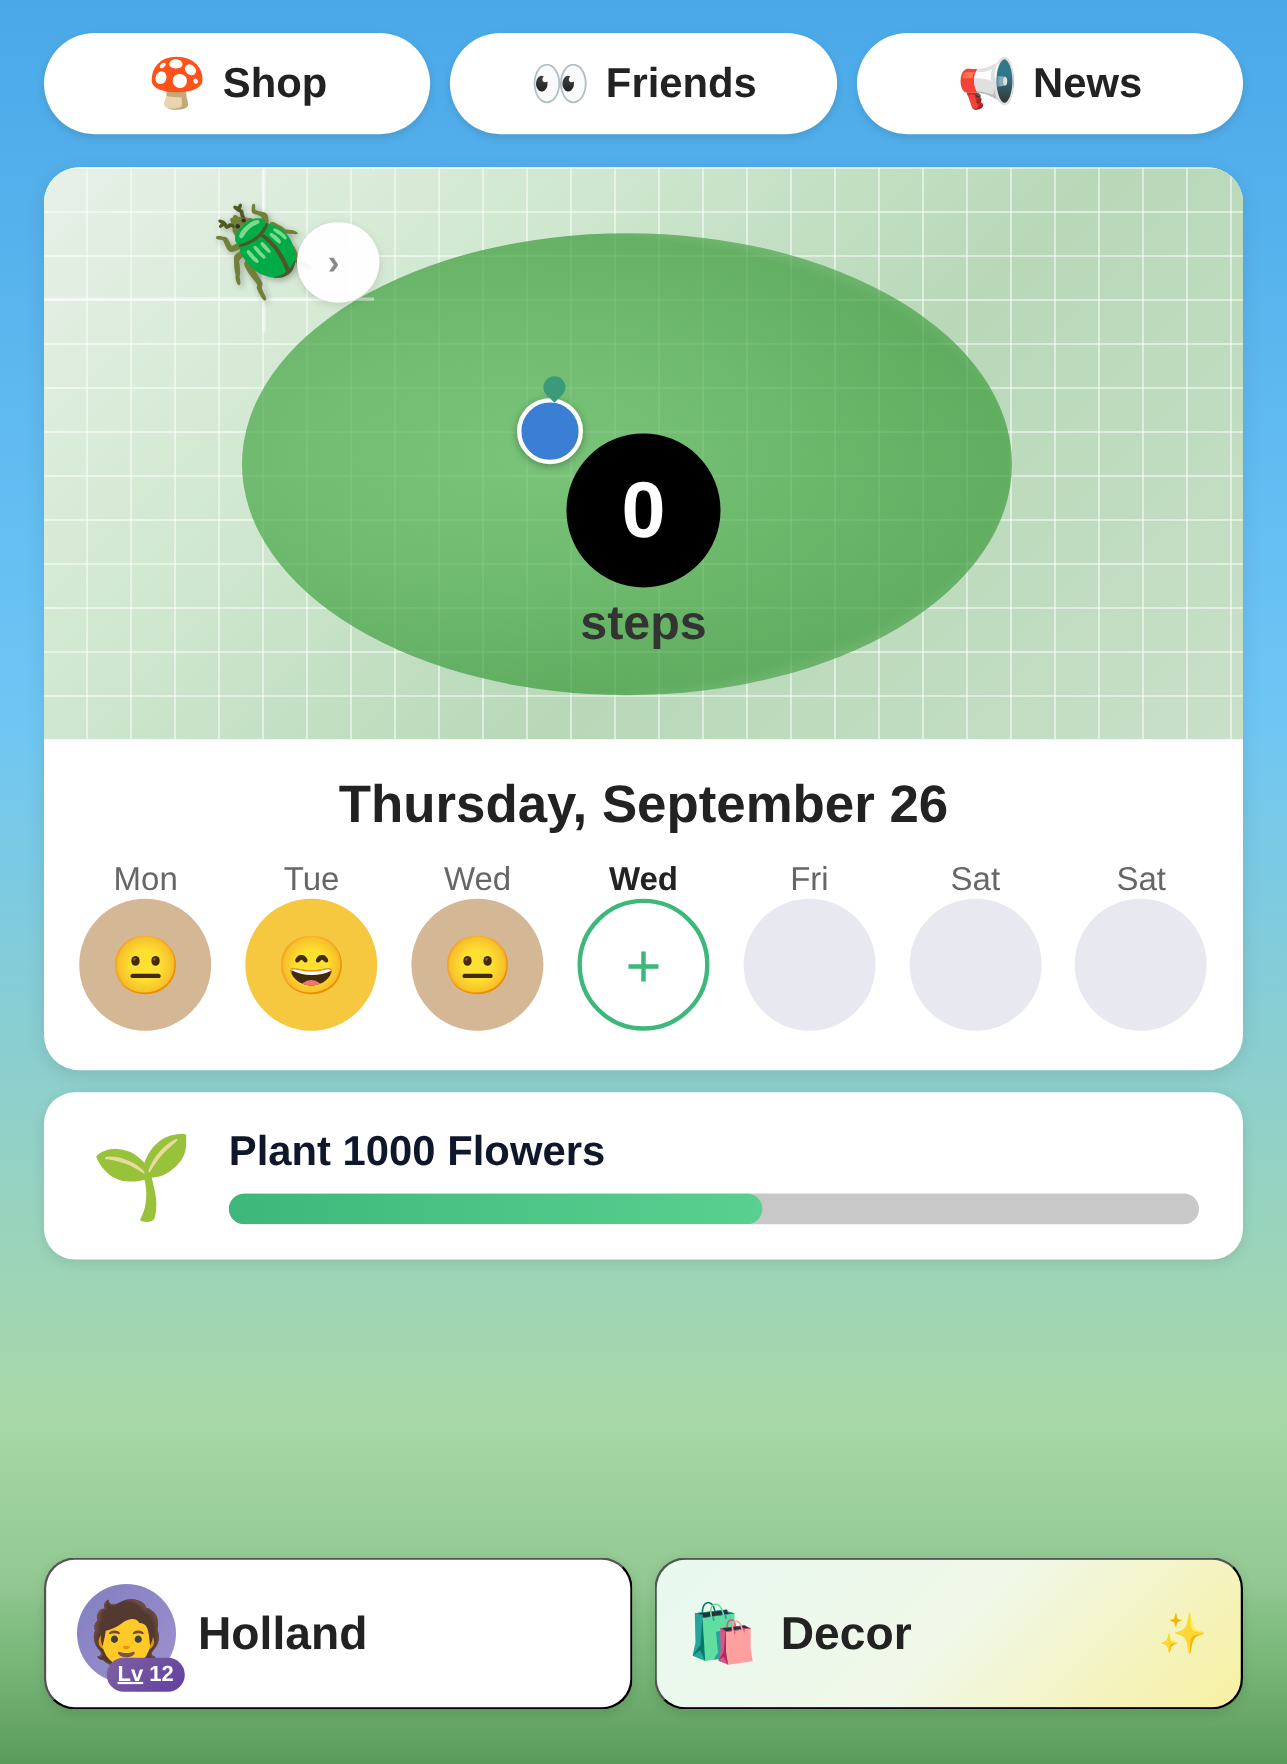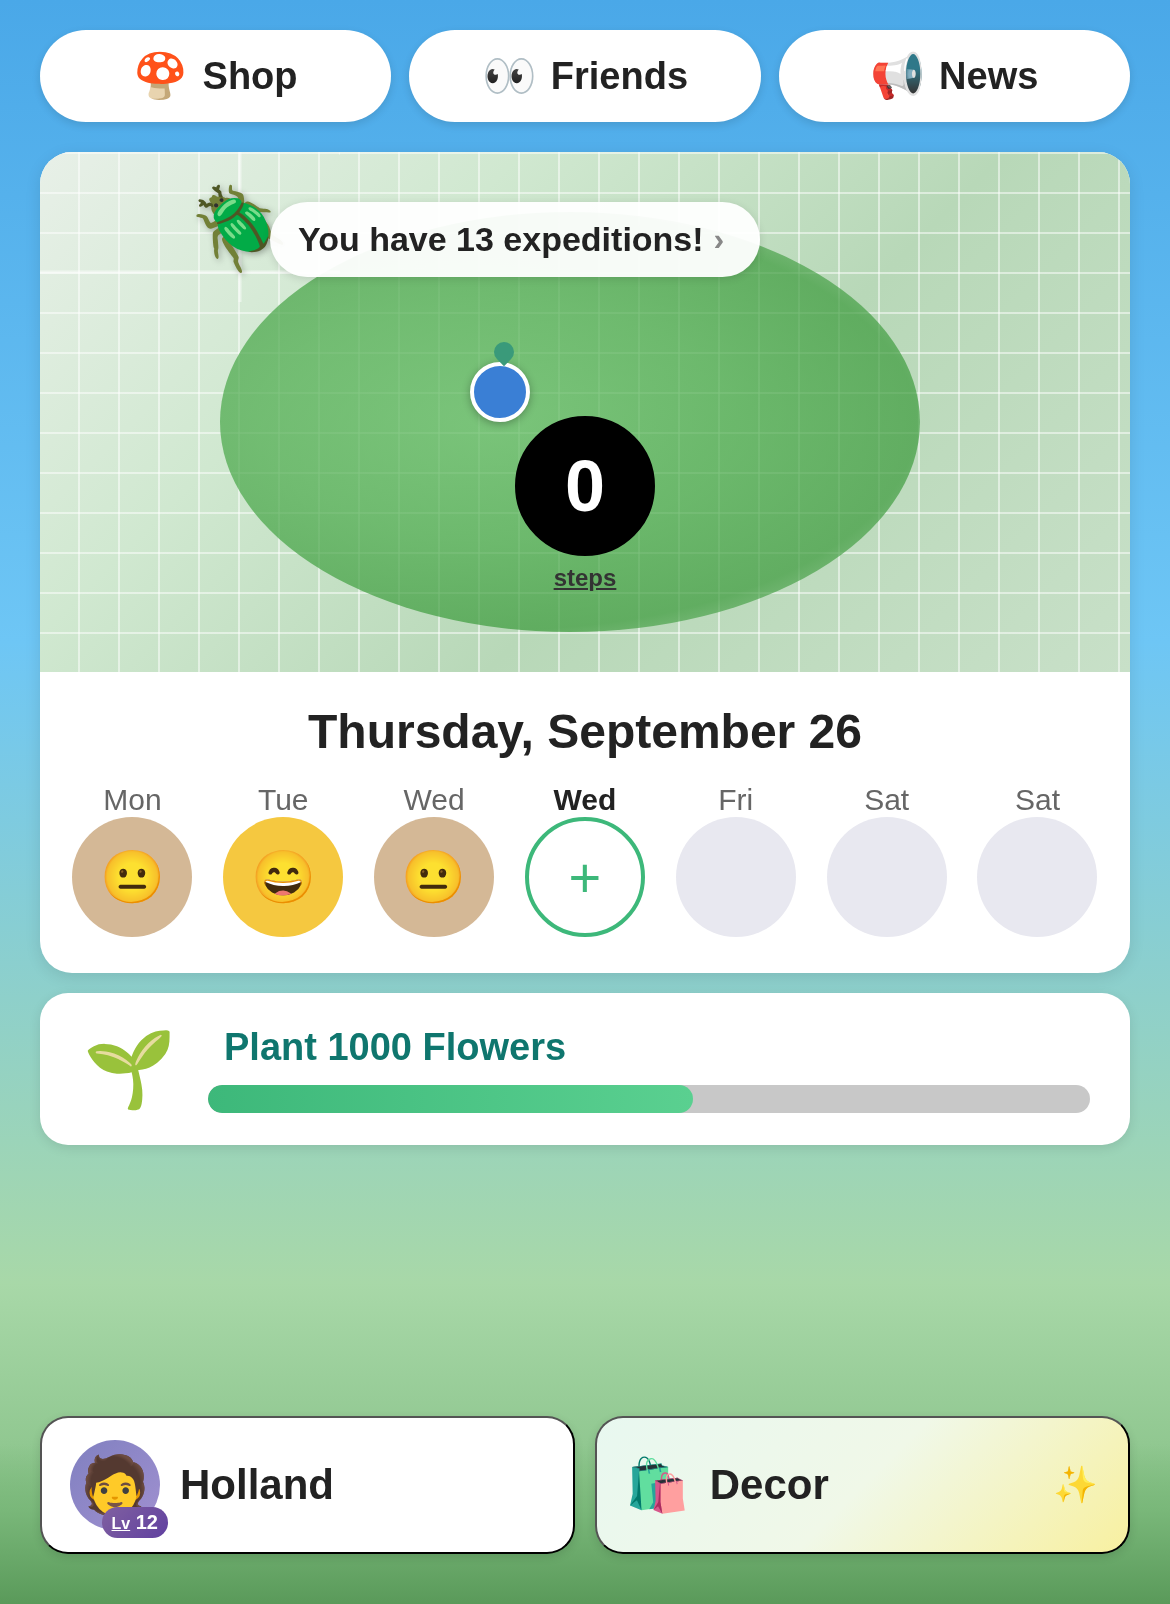--- a/index.html
+++ b/index.html
@@ -99,25 +99,24 @@
       border-radius: 50%;
       display: flex;
       align-items: center;
       justify-content: center;
       color: white;
       font-size: 72px;
       font-weight: 900;
       border: 6px solid black;
     }
     .steps-label {
-      font-size: 24px;
+      font-size: 44px;
       font-weight: 600;
       color: #333;
       margin-top: 8px;
-      text-decoration: underline;
     }
     
     .player-dot {
       position: absolute;
       top: 210px;
       left: 430px;
       width: 60px;
       height: 60px;
       background: #3a7fd5;
       border-radius: 50%;
@@ -235,23 +234,22 @@
       width: 100px;
       text-align: center;
       flex-shrink: 0;
     }
     .progress-content {
       flex: 1;
     }
     .progress-title {
       font-size: 38px;
       font-weight: 700;
-      color: #0f766e;
+      color: #0f172a;
       margin-bottom: 16px;
-      margin-left: 16px;
     }
     .progress-bar-bg {
       background: #c8c8c8;
       border-radius: 20px;
       height: 28px;
       overflow: hidden;
     }
     .progress-bar-fill {
       height: 100%;
       background: linear-gradient(90deg, #3db87a, #5ad090);
@@ -302,21 +300,21 @@
       position: absolute;
       bottom: -8px;
       right: -8px;
       background: linear-gradient(135deg, #8060a0, #6040a0);
       border-radius: 20px;
       padding: 4px 10px;
       font-size: 20px;
       color: white;
       font-weight: 700;
     }
-    .lv-text { font-size: 16px; text-decoration: underline; }
+    .lv-text { font-size: 20px; text-decoration: underline; }
     .shop-btn {
       background: linear-gradient(135deg, #e8f8f0 0%, #f0f8e8 50%, #f8f0a0 100%);
     }
     .shop-icon {
       font-size: 52px;
       color: #e06830;
     }
     .shop-sparkles {
       position: absolute;
       right: 30px;
@@ -379,21 +377,20 @@
       <rect x="700" y="200" width="100" height="70" fill="none" stroke="white" stroke-width="2" opacity="0.6"></rect>
       <rect x="820" y="120" width="70" height="55" fill="none" stroke="white" stroke-width="2" opacity="0.6"></rect>
       <rect x="750" y="320" width="90" height="65" fill="none" stroke="white" stroke-width="2" opacity="0.6"></rect>
       <rect x="860" y="280" width="75" height="55" fill="none" stroke="white" stroke-width="2" opacity="0.6"></rect>
       <rect x="880" y="360" width="80" height="60" fill="none" stroke="white" stroke-width="2" opacity="0.6"></rect>
     </svg>
 
     <div class="expedition-character">🪲</div>
 
     <div class="expedition-banner">
-      <span>You have 13 expeditions!</span>
       <span class="expedition-arrow">›</span>
     </div>
 
     <div class="player-dot"></div>
 
     <div class="steps-container">
       <div class="steps-circle">0</div>
       <div class="steps-label">steps</div>
     </div>
   </div>

